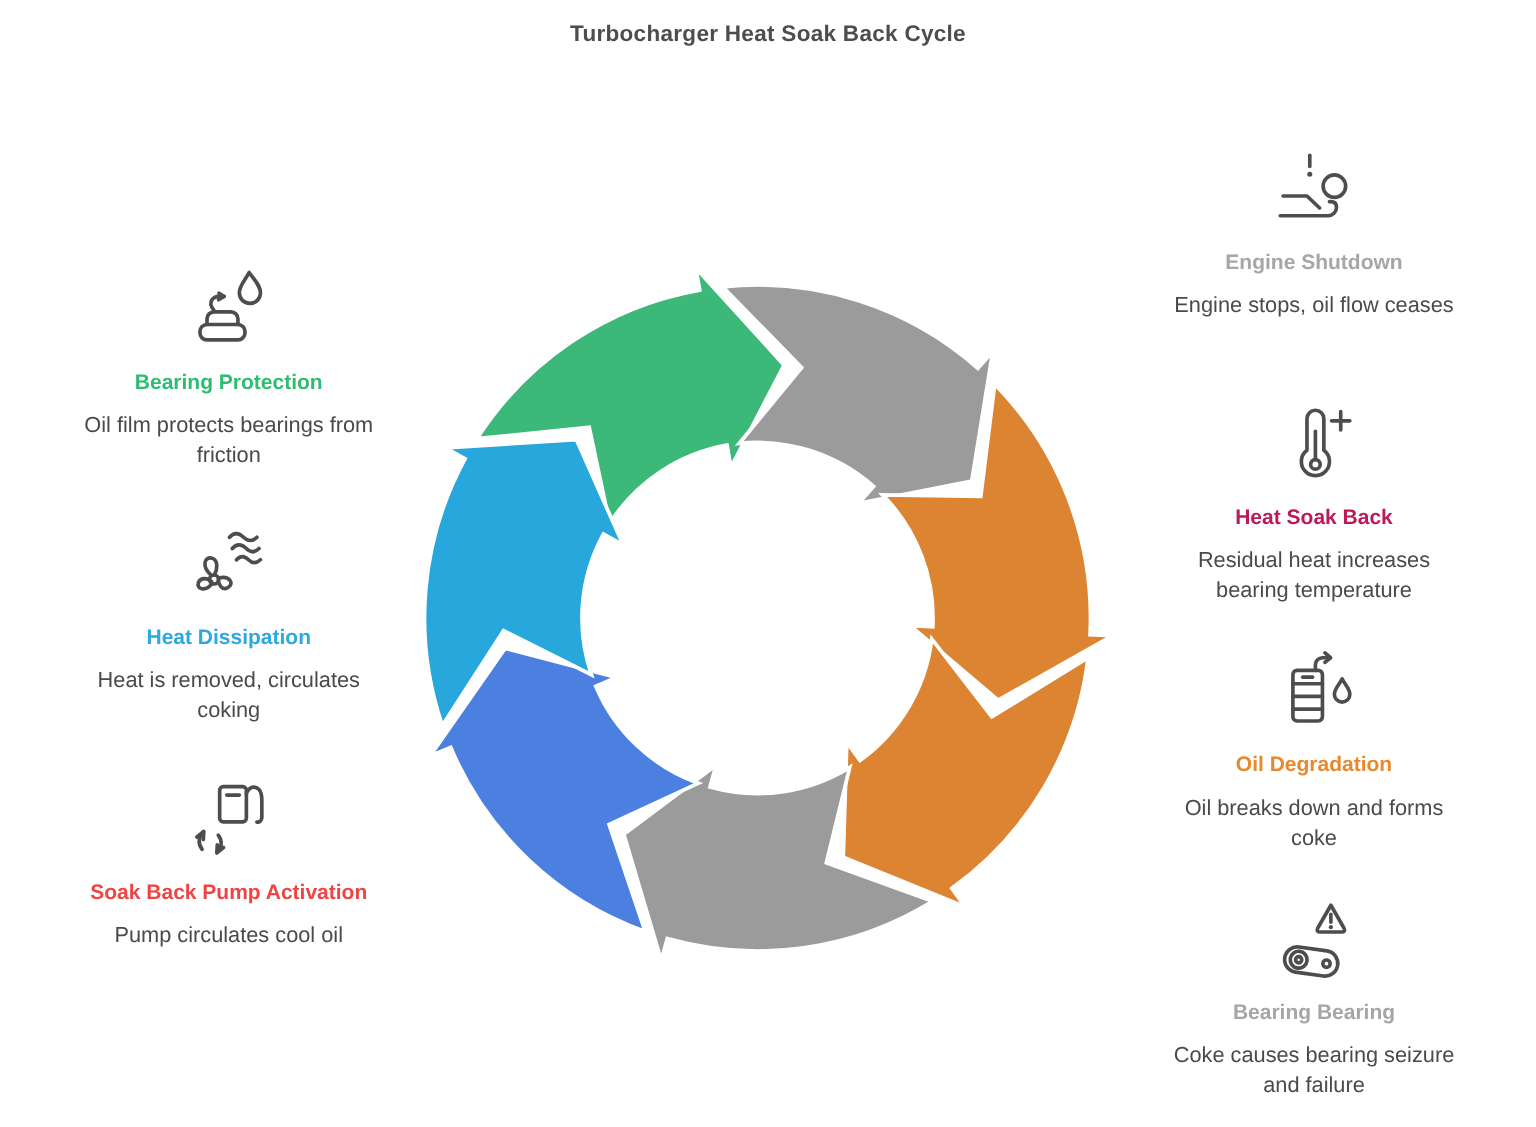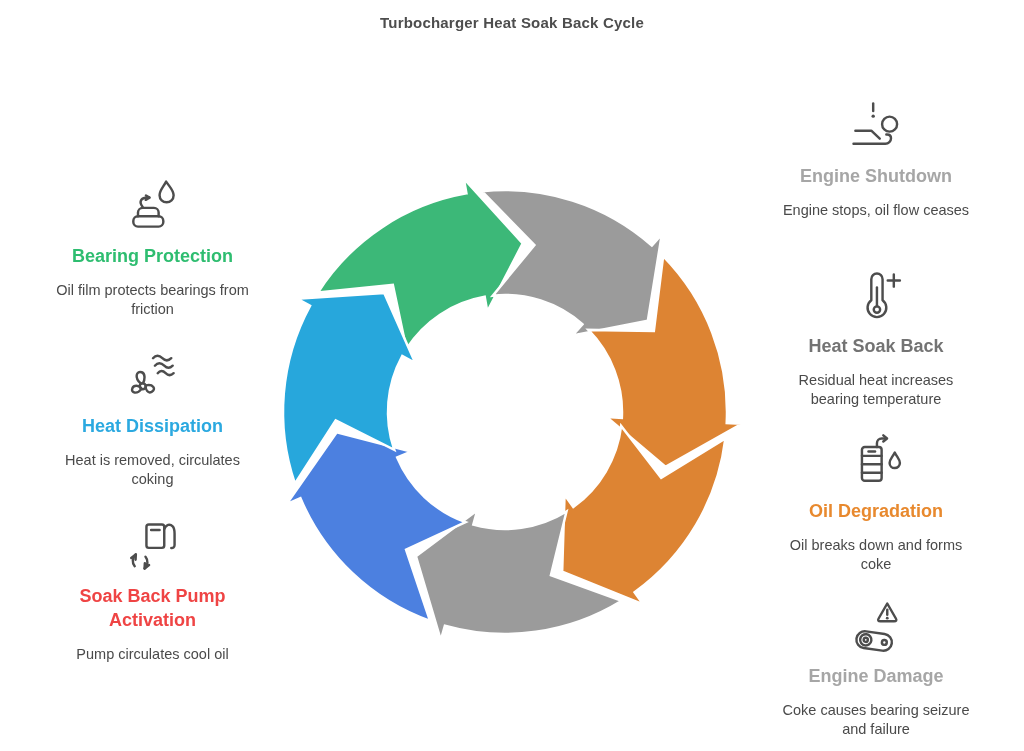--- a/index.html
+++ b/index.html
@@ -9,21 +9,21 @@
   }
   .page-title{
     position:absolute;top:14px;left:0;width:100%;text-align:center;
     font-size:15px;font-weight:700;color:#4d4d4d;margin:0;letter-spacing:.2px;
   }
   .stage{
     position:absolute;text-align:center;
   }
   .stage .icon-wrap{height:62px;display:flex;align-items:center;justify-content:center;}
   .stage h3{
-    margin:8px 0 7px;font-size:18px;font-weight:700;line-height:1.32;
+    margin:8px 0 7px;font-size:14px;font-weight:700;line-height:1.32;
   }
   .stage p{
     margin:12px auto;font-size:14.5px;line-height:1.32;color:#4a4a4a;max-width:205px;
   }
   .col-left .stage{left:35px;width:235px;}
   .col-right .stage{left:756px;width:240px;}
   .cycle-svg{position:absolute;left:270px;top:177px;overflow:visible;}
   .ic{display:block;}
   .ic path,.ic rect,.ic circle,.ic line{
     stroke:#4d4d4d;stroke-width:2.6;fill:none;stroke-linecap:round;stroke-linejoin:round;
@@ -113,21 +113,21 @@
 
   <div class="stage" style="top:265px;">
     <div class="icon-wrap">
       <svg class="ic" width="60" height="60" viewBox="0 0 64 64">
         <path d="M27 36.5 V14 a6 6 0 0 1 12 0 v22.5 a10 10 0 1 1 -12 0 Z"></path>
         <path d="M33 23 v20"></path>
         <circle cx="33" cy="46.5" r="3.4"></circle>
         <path d="M51 9 v13 M44.5 15.5 h13"></path>
       </svg>
     </div>
-    <h3 style="color: #737373;">Heat Soak Back</h3>
+    <h3 style="color: #be185d;">Heat Soak Back</h3>
     <p>Residual heat increases bearing temperature</p>
   </div>
 
   <div class="stage" style="top:430px;">
     <div class="icon-wrap">
       <svg class="ic" width="60" height="60" viewBox="0 0 64 64">
         <rect x="17" y="17" width="21" height="36" rx="3"></rect>
         <path d="M17 26.5 h21 M17 35.5 h21 M17 44.5 h21"></path>
         <path d="M24 21.8 h7"></path>
         <path d="M33 17 v-4 a5 5 0 0 1 5-5 h4"></path>
@@ -146,17 +146,17 @@
         <path d="M44 14.5 v5.5"></path>
         <circle class="dot" cx="44" cy="23.6" r="1.5"></circle>
         <g transform="rotate(8 30 48)">
           <rect x="11" y="39" width="38" height="18" rx="9"></rect>
           <circle cx="21" cy="48" r="6"></circle>
           <circle cx="21" cy="48" r="2.2"></circle>
           <circle cx="41" cy="48" r="2.6"></circle>
         </g>
       </svg>
     </div>
-    <h3 style="color: rgb(166, 166, 166);">Engine Damage</h3>
+    <h3 style="color: rgb(166, 166, 166);">Bearing Bearing</h3>
     <p>Coke causes bearing seizure and failure</p>
   </div>
 
 </div>
 
 </body></html>

